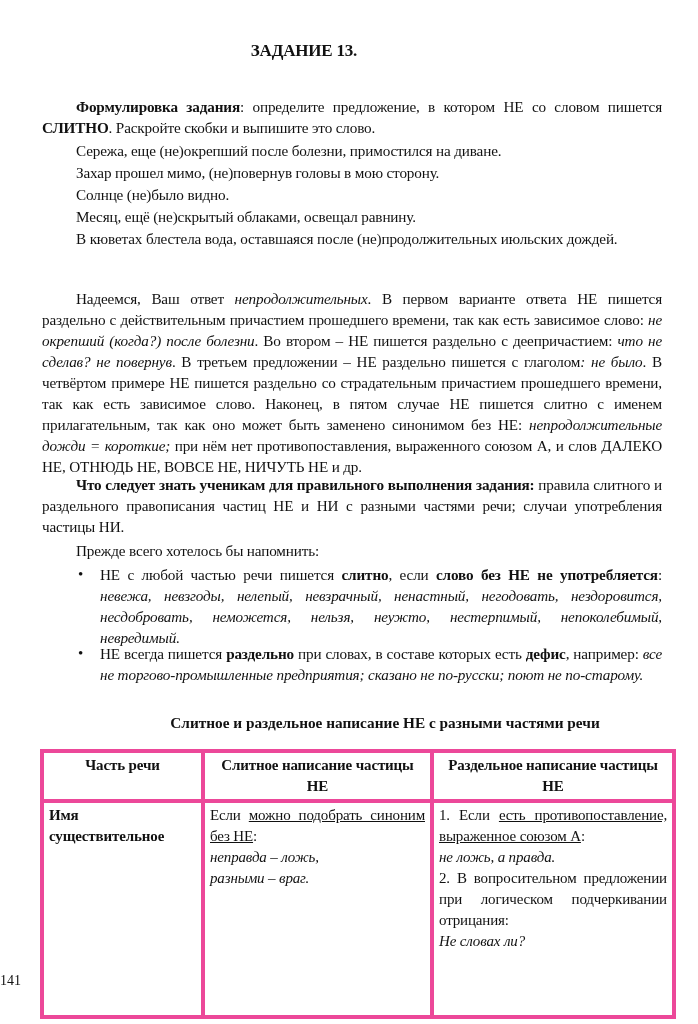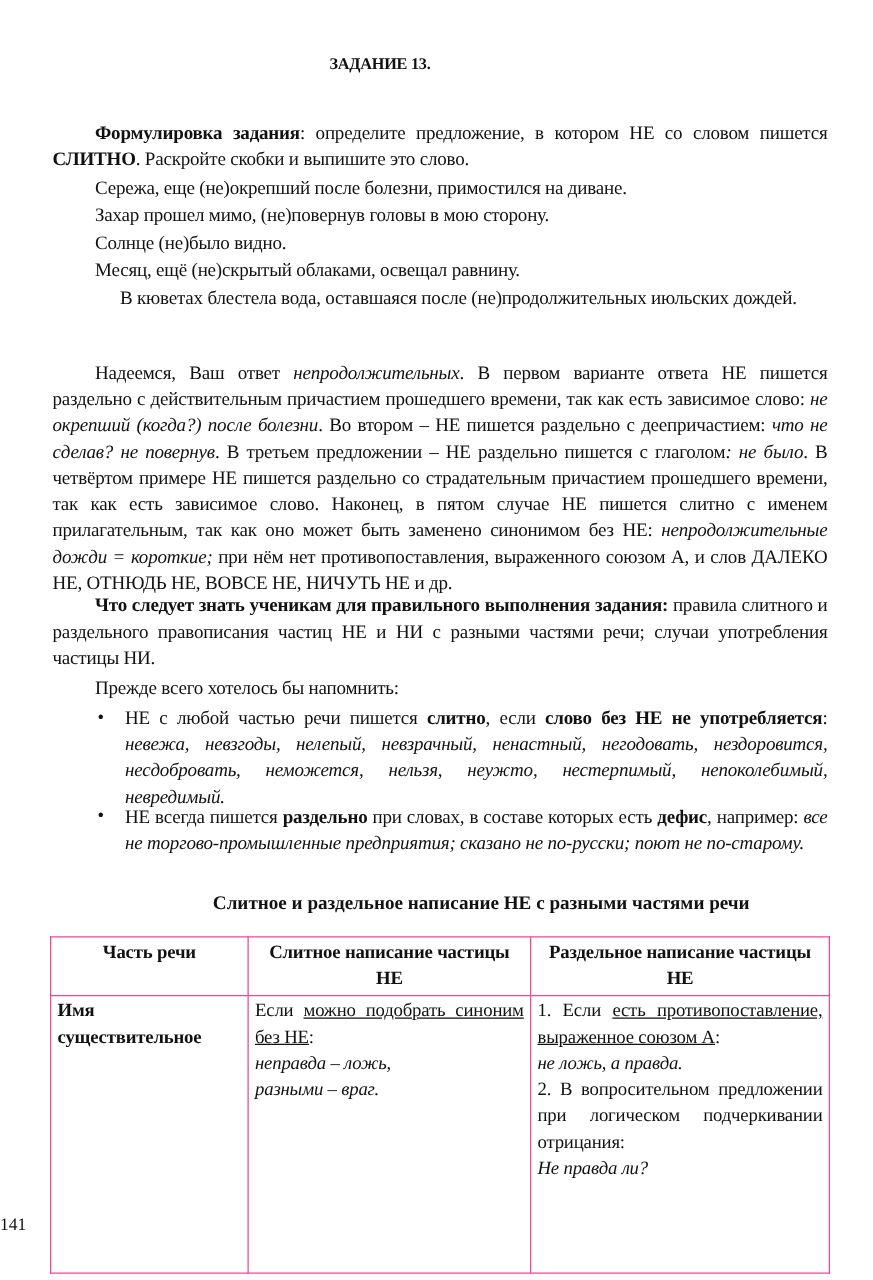--- a/index.html
+++ b/index.html
@@ -4,21 +4,21 @@
 <style>
   html, body { margin: 0; padding: 0; background: #ffffff; }
   body {
     width: 698px; height: 1024px; position: relative; overflow: hidden;
     font-family: "Liberation Serif", "DejaVu Serif", serif;
     color: #111111; font-size: 15.2px; line-height: 21px;
   }
   .page { position: absolute; left: 0; top: 0; width: 698px; height: 1024px; }
   .title {
     position: absolute; left: 0; width: 608px; text-align: center;
-    font-weight: bold; font-size: 13px; letter-spacing: -0.2px;
+    font-weight: bold; font-size: 17px; letter-spacing: -0.2px;
   }
   .t1 { top: 40px; }
   .t2 { top: 62px; }
   .para {
     position: absolute; left: 42px; width: 620px; text-align: justify;
     text-indent: 34px; letter-spacing: -0.15px;
   }
   .sent {
     position: absolute; left: 76px; width: 600px; white-space: nowrap; letter-spacing: -0.15px;
   }
@@ -39,21 +39,21 @@
   .u { text-decoration: underline; }
   .table-title {
     position: absolute; left: 0; width: 698px; top: 712px; text-align: center;
     font-weight: bold; font-size: 15.3px; padding-left: 36px;
   }
   table.rules {
     position: absolute; left: 40px; top: 749px; width: 622px; height: 270px;
     border-collapse: collapse; table-layout: fixed;
   }
   table.rules td, table.rules th {
-    border: 1px solid #ec4899; vertical-align: top; padding: 2px 5px;
+    border: 4px solid #ec4899; vertical-align: top; padding: 2px 5px;
     font-size: 15px; line-height: 21px; letter-spacing: -0.15px;
   }
   table.rules th { font-weight: bold; text-align: center; height: 42px; }
   .c1 { width: 147px; }
   .c2 { width: 215px; }
   .c3 { width: 228px; }
   .just { text-align: justify; }
   .page-num {
     position: absolute; left: 0; width: 698px; top: 970px; text-align: left;
     font-size: 14px;
@@ -67,21 +67,21 @@
   <div class="title t1">ЗАДАНИЕ 13.</div>
 
   <div class="para" style="top:96px;">
     <b>Формулировка задания</b><span>: определите предложение, в котором НЕ со словом пишется </span><b>СЛИТНО</b><span>. Раскройте скобки и выпишите это слово.</span>
   </div>
 
   <div class="sent" style="top:140px;">Сережа, еще (не)окрепший после болезни, примостился на диване.</div>
   <div class="sent" style="top:162px;">Захар прошел мимо, (не)повернув головы в мою сторону.</div>
   <div class="sent" style="top:184px;">Солнце (не)было видно.</div>
   <div class="sent" style="top:206px;">Месяц, ещё (не)скрытый облаками, освещал равнину.</div>
-  <div class="sent" style="top:228px;margin-left:20px;">В кюветах блестела вода, оставшаяся после (не)продолжительных июльских дождей.</div>
+  <div class="sent" style="top:228px;">В кюветах блестела вода, оставшаяся после (не)продолжительных июльских дождей.</div>
 
 
   <div class="para" style="top:288px;">
     <span>Надеемся, Ваш ответ </span><i>непродолжительных</i><span>. В первом варианте ответа НЕ пишется раздельно с действительным причастием прошедшего времени, так как есть зависимое слово: </span><i>не окрепший (когда?) после болезни</i><span>. Во втором – НЕ пишется раздельно с деепричастием: </span><i>что не сделав? не повернув</i><span>. В третьем предложении – НЕ раздельно пишется с глаголом</span><i>: не было</i><span>. В четвёртом примере НЕ пишется раздельно со страдательным причастием прошедшего времени, так как есть зависимое слово. Наконец, в пятом случае НЕ пишется слитно с именем прилагательным, так как оно может быть заменено синонимом без НЕ: </span><i>непродолжительные дожди = короткие;</i><span> при нём нет противопоставления, выраженного союзом А, и слов ДАЛЕКО НЕ, ОТНЮДЬ НЕ, ВОВСЕ НЕ, НИЧУТЬ НЕ и др.</span>
   </div>
 
   <div class="para" style="top:474px;">
     <b>Что следует знать ученикам для правильного выполнения задания:</b><span> правила слитного и раздельного правописания частиц НЕ и НИ с разными частями речи; случаи употребления частицы НИ.</span>
   </div>
 
@@ -116,20 +116,20 @@
         <td style="font-weight:bold;">Имя существительное</td>
         <td class="just">
           <span>Если </span><span class="u">можно подобрать синоним без НЕ</span><span>:</span><br>
           <i>неправда – ложь,</i><br>
           <i>разными – враг.</i>
         </td>
         <td class="just">
           <span>1. Если </span><span class="u">есть противопоставление, выраженное союзом А</span><span>:</span><br>
           <i>не ложь, а правда.</i><br>
           <span>2. В вопросительном предложении при логическом подчеркивании отрицания:</span><br>
-          <i>Не правда ли?</i>
+          <i>Не словах ли?</i>
         </td>
       </tr>
     </tbody>
   </table>
 
   <div class="page-num">141</div>
 </div>
 
 </body></html>

